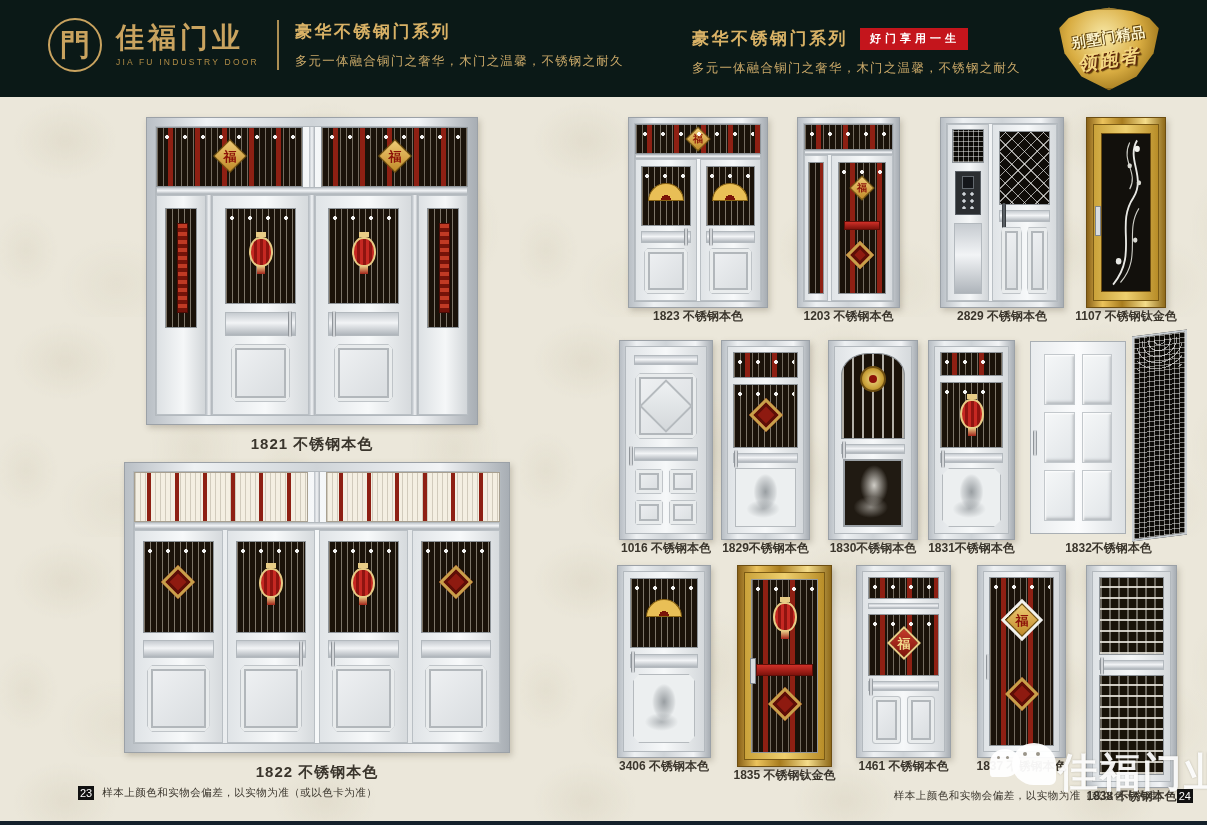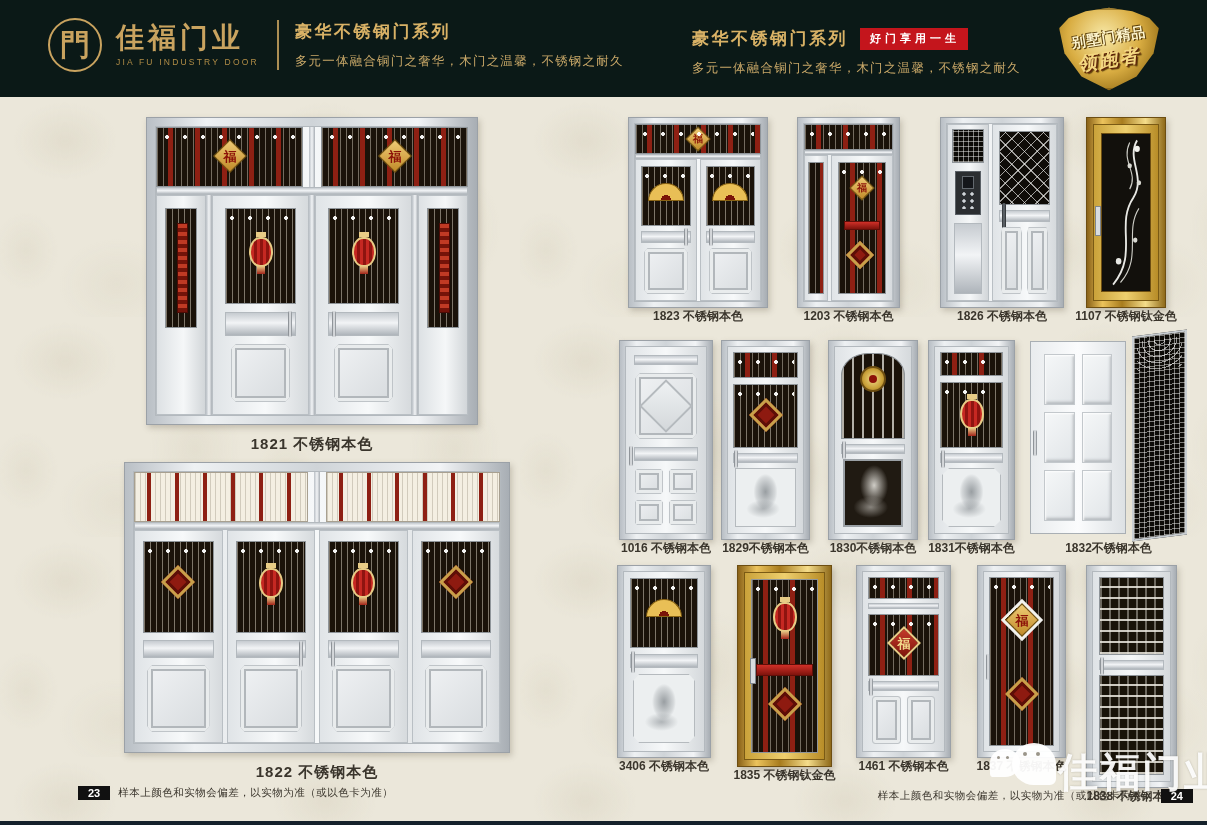--- a/index.html
+++ b/index.html
@@ -152,21 +152,21 @@
     gap:7px; padding:12px 13px; }
   .white6 > div { border:1px solid #c3c8cc; background:linear-gradient(135deg,#f5f7f8,#e1e5e8);
     box-shadow:inset 1px 1px 2px rgba(255,255,255,.95), inset -1px -2px 3px rgba(135,140,146,.55); }
   .screen1832 { position:absolute; left:102px; right:0; top:-4px; bottom:2px;
     transform:skewY(-7deg); border:2px solid #c9ced2; }
   .screen1832::before { content:""; position:absolute; left:6%; right:6%; top:4px; height:30px;
     background:repeating-radial-gradient(circle at 50% 0, transparent 0 5px, rgba(255,255,255,.55) 5px 6px); }
 
   
   .footer { position:absolute; display:flex; align-items:center; font-size:10.5px; color:#3a352c; }
-  .pagenum { background:#111; color:#fff; font-weight:bold; font-size:11px; padding:1px 10px; }
+  .pagenum { background:#111; color:#fff; font-weight:normal; font-size:11px; padding:1px 2px; }
   .footnote { margin:0 8px; letter-spacing:.5px; }
   .watermark { position:absolute; left:980px; top:735px; width:227px; height:75px; z-index:30; }
   .wm-icon { position:absolute; left:10px; top:8px; width:72px; height:58px; }
   .wm-icon .c1 { position:absolute; left:0; top:6px; width:30px; height:28px; border-radius:50% 50% 50% 12%;
     background:rgba(255,255,255,.95); }
   .wm-icon .c2 { position:absolute; left:22px; top:0; width:44px; height:42px; border-radius:50% 50% 14% 50%;
     background:rgba(255,255,255,.95); }
   .wm-icon .c1::after { content:""; position:absolute; left:7px; top:7px; width:3px; height:3px; border-radius:50%;
     background:#9a958a; box-shadow:9px 0 0 #9a958a; }
   .wm-icon .c2::after { content:""; position:absolute; left:11px; top:9px; width:4px; height:4px; border-radius:50%;
@@ -395,21 +395,21 @@
               <span class="vhandle" style="left:2px;top:-8px;height:26px;background:linear-gradient(90deg,#2a2d30,#6a7076,#24272a);"></span>
             </div>
         <div style="flex:1; display:flex; gap:5px; margin:0 8px 6px;">
           <div class="emb" style="flex:1;"></div>
               <div class="emb" style="flex:1;"></div>
         </div>
       </div>
     </div>
   </div>
     </div>
-  <figcaption class="cap">1826 不锈钢本色</figcaption>
+  <figcaption class="cap">2829 不锈钢本色</figcaption>
 </figure>
 
 <figure class="door d1827">
   <div class="goldframe">
       <div class="goldbody">
     <div style="position:absolute; inset:8px 7px; background:#12100c; border:1px solid #6d4e12;">
       <svg width="100%" height="100%" viewBox="0 0 52 148" preserveAspectRatio="none">
         <path d="M12 142 C 40 112, 14 86, 34 60 C 48 40, 26 24, 38 6" stroke="#e8e8e4" stroke-width="2" fill="none"></path>
         <path d="M20 140 C 44 116, 24 92, 40 70" stroke="#cfcfc8" stroke-width="1.2" fill="none"></path>
         <path d="M30 8 C 20 26, 40 36, 30 52" stroke="#cfcfc8" stroke-width="1.2" fill="none"></path>

